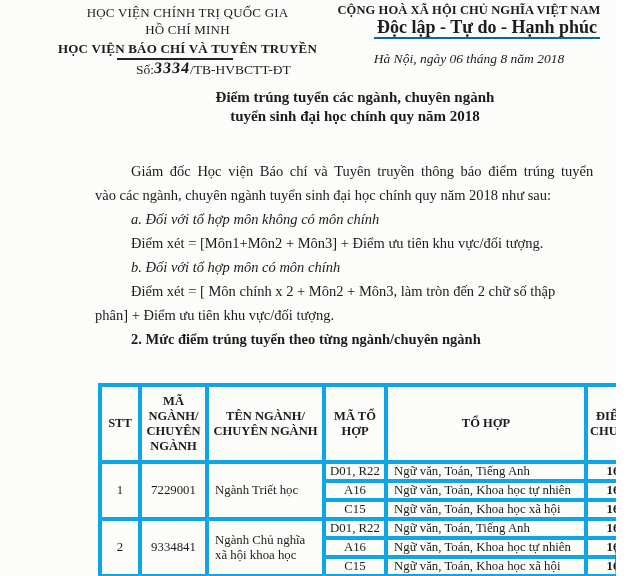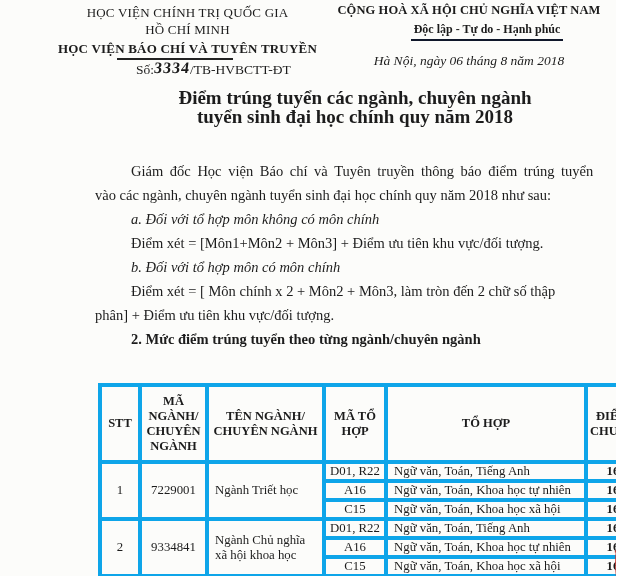--- a/index.html
+++ b/index.html
@@ -11,27 +11,27 @@
   
   .hdr-left{position:absolute; left:55px; top:4px; width:265px; text-align:center;}
   .hl-1,.hl-2{font-size:13px; line-height:17px; letter-spacing:.2px;}
   .hl-3{font-size:13px; font-weight:bold; margin-top:3px; letter-spacing:.2px;}
   .hl-underline{position:absolute; left:117px; top:58px; width:116px; height:2px; background:#232323;}
   .so-line{position:absolute; left:136px; top:60px; font-size:13.5px; white-space:nowrap;}
   .hand{display:inline-block; font-weight:bold; font-size:16px; letter-spacing:1px;
         transform:skewX(-7deg); position:relative; top:-1px;}
   .hdr-right{position:absolute; left:328px; top:2px; width:282px; text-align:center;}
   .hr-1{font-size:12.5px; font-weight:bold; line-height:17px; letter-spacing:.1px;}
-  .hr-2{display:inline-block; font-size:12px; font-weight:bold; line-height:16px;
-        border-bottom:2px solid #0f172a; padding:0 3px 2px;margin-left:36px;}
+  .hr-2{display:inline-block; font-size:18px; font-weight:bold; line-height:16px;
+        border-bottom:2px solid #0369a1; padding:0 3px 2px;margin-left:36px;}
   .hr-date{font-size:13.5px; font-style:italic; margin-top:12px;}
   
   .title-block{position:absolute; left:95px; top:88px; width:520px; text-align:center; font-weight:bold;}
   .t-main{font-size:15px; line-height:19px; letter-spacing:.4px;}
-  .t-sub{font-size:19px; line-height:19px;}
+  .t-sub{font-size:15px; line-height:19px;}
   
   .body-block{position:absolute; left:95px; top:159px; width:522px; font-size:14.5px; line-height:24px;}
   .ln{white-space:nowrap;}
   .ind{text-indent:36px;}
   .b{font-weight:bold;}
   .i{font-style:italic;}
   .just1{word-spacing:3px;}
   
   table.adm{position:absolute; left:98px; top:383px; border-collapse:collapse;
             border:2px solid #282828; table-layout:fixed; width:540px;}

